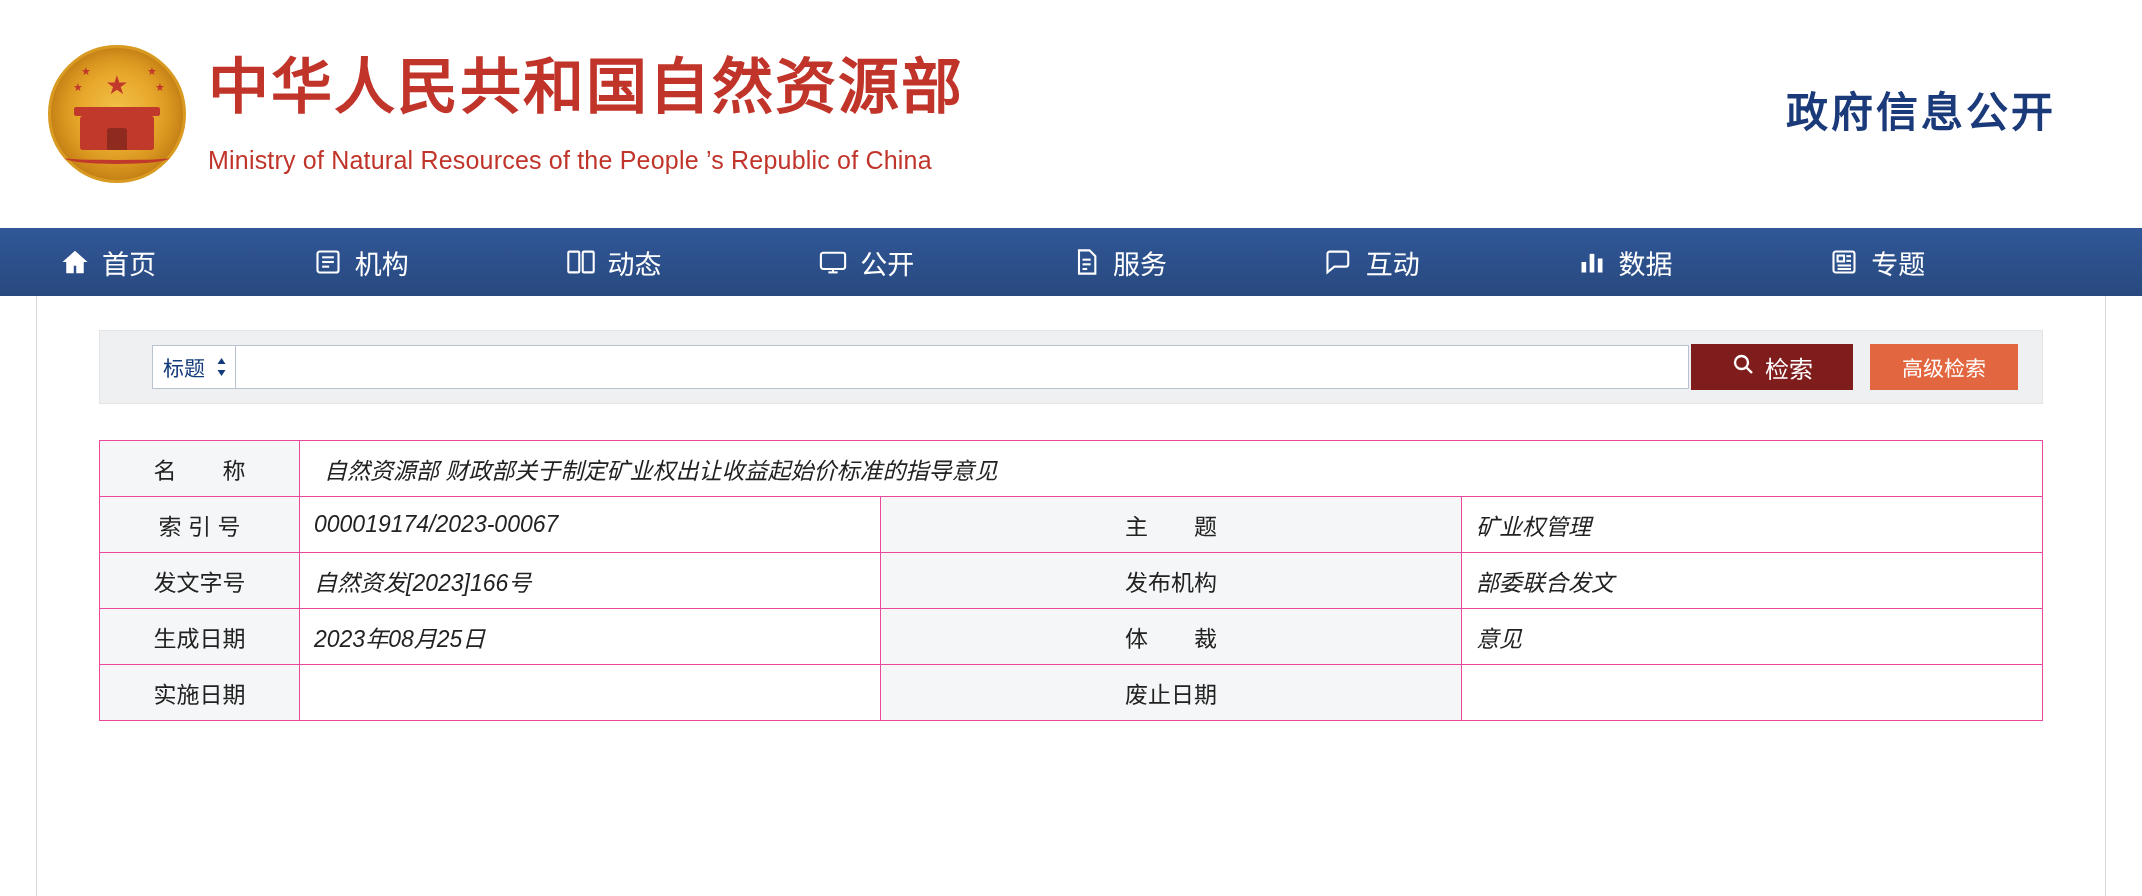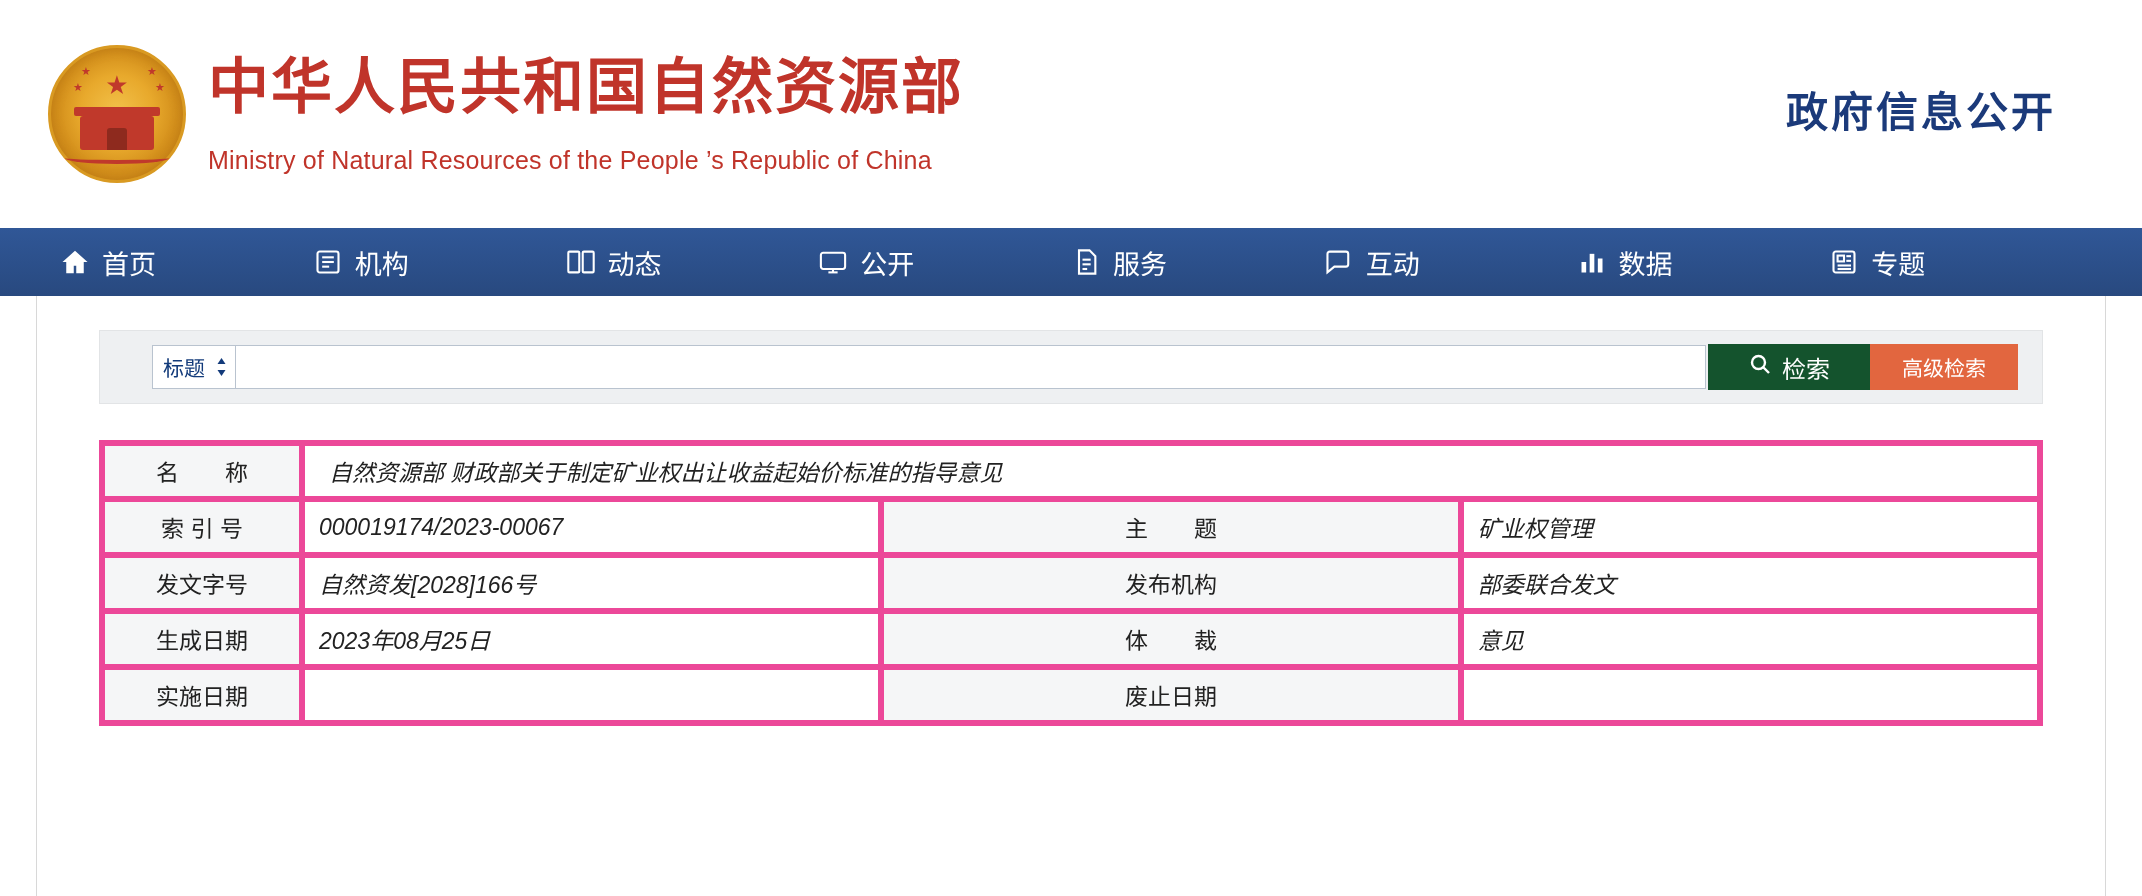--- a/index.html
+++ b/index.html
@@ -162,50 +162,50 @@
     background: #ffffff;
     font-size: 20px;
     padding: 0 12px;
     color: #333;
     outline: none;
     font-family: "Liberation Sans", sans-serif;
   }
   .btn-search {
     height: 46px;
     min-width: 162px;
-    background: #14532d;
+    background: #7f1d1d;
     color: #ffffff;
     font-size: 24px;
     display: flex; align-items: center; justify-content: center;
     gap: 10px;
     cursor: pointer;
     border: none;
     margin-left: 2px;
   }
   .btn-adv {
     height: 46px;
     min-width: 148px;
     background: #e2663f;
     color: #ffffff;
     font-size: 21px;
     display: flex; align-items: center; justify-content: center;
     cursor: pointer;
     border: none;
-    margin-left: 0;
+    margin-left: 17px;
   }
 
   
   table.info {
     width: 100%;
     border-collapse: collapse;
     margin-top: 36px;
     table-layout: fixed;
   }
   table.info td {
-    border: 6px solid #ec4899;
+    border: 1px solid #ec4899;
     height: 56px;
     font-size: 23px;
     color: #222;
     padding: 6px 14px;
     vertical-align: middle;
   }
   td.lbl {
     background: #f5f6f7;
     color: #1a1a1a;
     text-align: center;
@@ -368,21 +368,21 @@
         <td class="val" colspan="3">自然资源部 财政部关于制定矿业权出让收益起始价标准的指导意见</td>
       </tr>
       <tr>
         <td class="lbl">索 引 号</td>
         <td class="val">000019174/2023-00067</td>
         <td class="lbl">主　　题</td>
         <td class="val">矿业权管理</td>
       </tr>
       <tr>
         <td class="lbl">发文字号</td>
-        <td class="val">自然资发[2028]166号</td>
+        <td class="val">自然资发[2023]166号</td>
         <td class="lbl">发布机构</td>
         <td class="val">部委联合发文</td>
       </tr>
       <tr>
         <td class="lbl">生成日期</td>
         <td class="val">2023年08月25日</td>
         <td class="lbl">体　　裁</td>
         <td class="val">意见</td>
       </tr>
       <tr>

